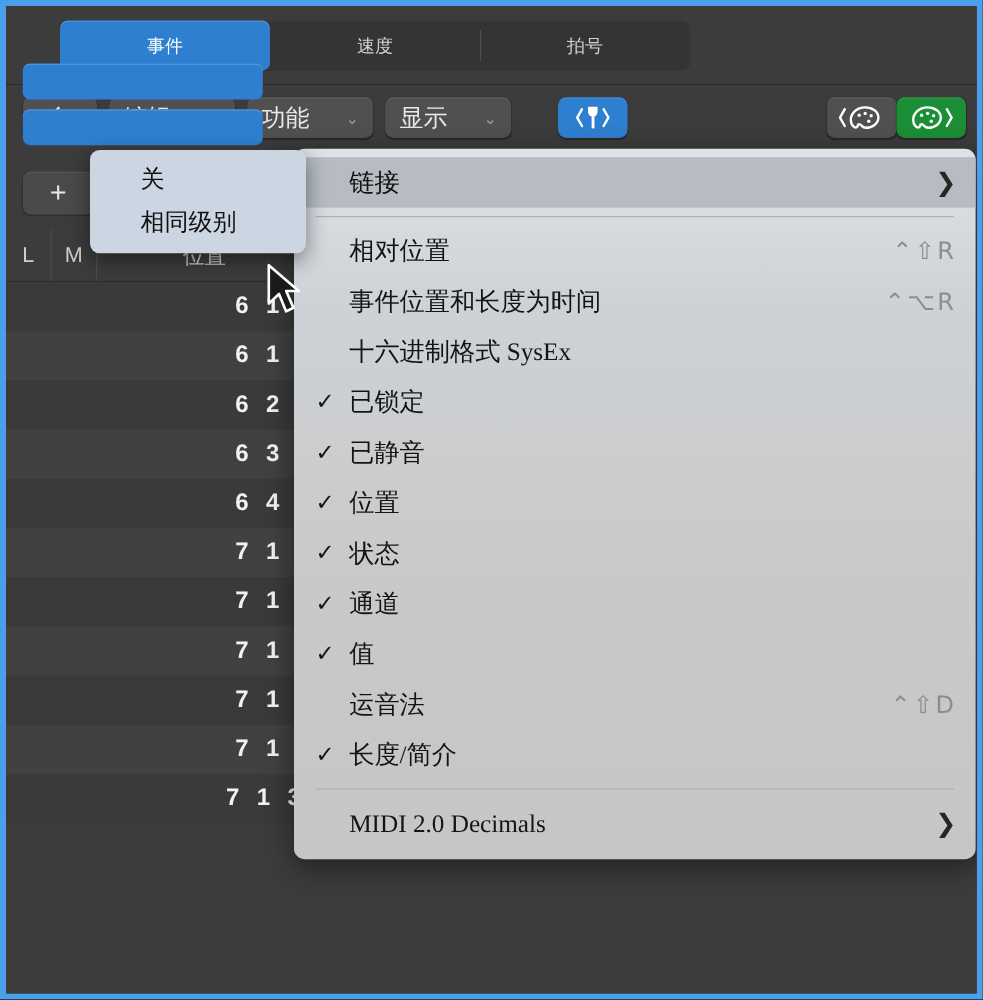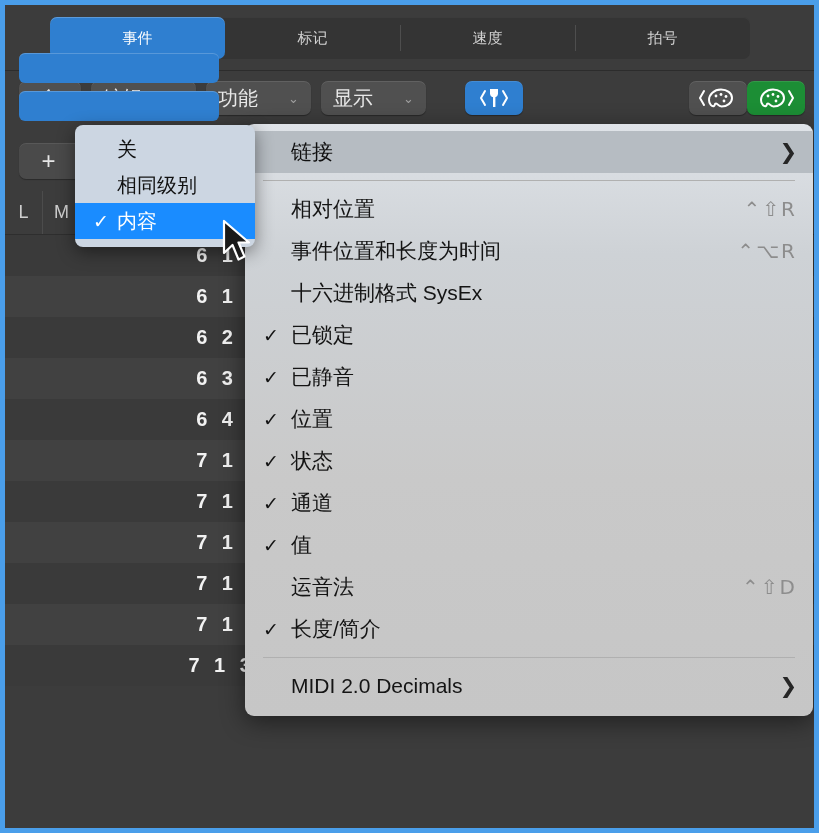--- a/index.html
+++ b/index.html
@@ -228,21 +228,21 @@
     height: 42px;
     display: flex; align-items: center;
     font-size: 21px;
     color: #141414;
     padding: 0 16px 0 18px;
     cursor: default;
     position: relative;
   }
   .mi .ck { flex: 0 0 28px; font-size: 19px; color: #141414; }
   .mi .ck.on::before { content: "\2713"; }
-  .mi .label { flex: 1; white-space: nowrap; }
+  .mi .label { flex: 1; white-space: nowrap; font-family: Liberation Serif, serif; }
   .mi .accel {
     color: #8d8d8d; font-size: 20px; letter-spacing: 2px;
     font-family: "DejaVu Sans", sans-serif;
   }
   .mi .chev {
     color: #262626; font-size: 21px; font-weight: bold; margin-left: 12px;
   }
   .mi.highlight {
     background: #b6bcc2;
     color: #101010;
@@ -257,23 +257,20 @@
 </style>
 </head>
 <body>
 
 <div id="app">
 
   <div class="tabbar">
     <div class="tabgroup">
       <div class="tab active">
         <span>事件</span>
-      </div>
-      <div class="tab">
-        <span>标记</span>
       </div>
       <div class="tab">
         <span>速度</span>
       </div>
       <div class="tab">
         <span>拍号</span>
       </div>
     </div>
   </div>
 
@@ -550,24 +547,20 @@
 
   <div class="combo-popup" id="combo-popup">
       <div class="combo-item">
         <span class="ck"></span>
         <span class="txt">关</span>
       </div>
       <div class="combo-item">
         <span class="ck"></span>
         <span class="txt">相同级别</span>
       </div>
-      <div class="combo-item selected">
-        <span class="ck on"></span>
-        <span class="txt">内容</span>
-      </div>
     </div>
 
   <div class="cursor">
     <svg width="34" height="48" viewBox="0 0 34 48">
       <path d="M3 2 L3 34 L11.5 26 L17.5 40.5 L23.5 37.5 L17.5 23.5 L28 23.5 Z" fill="#1a1a1a" stroke="#ffffff" stroke-width="2.2" stroke-linejoin="round"></path>
     </svg>
   </div>
 
 </div>
 

